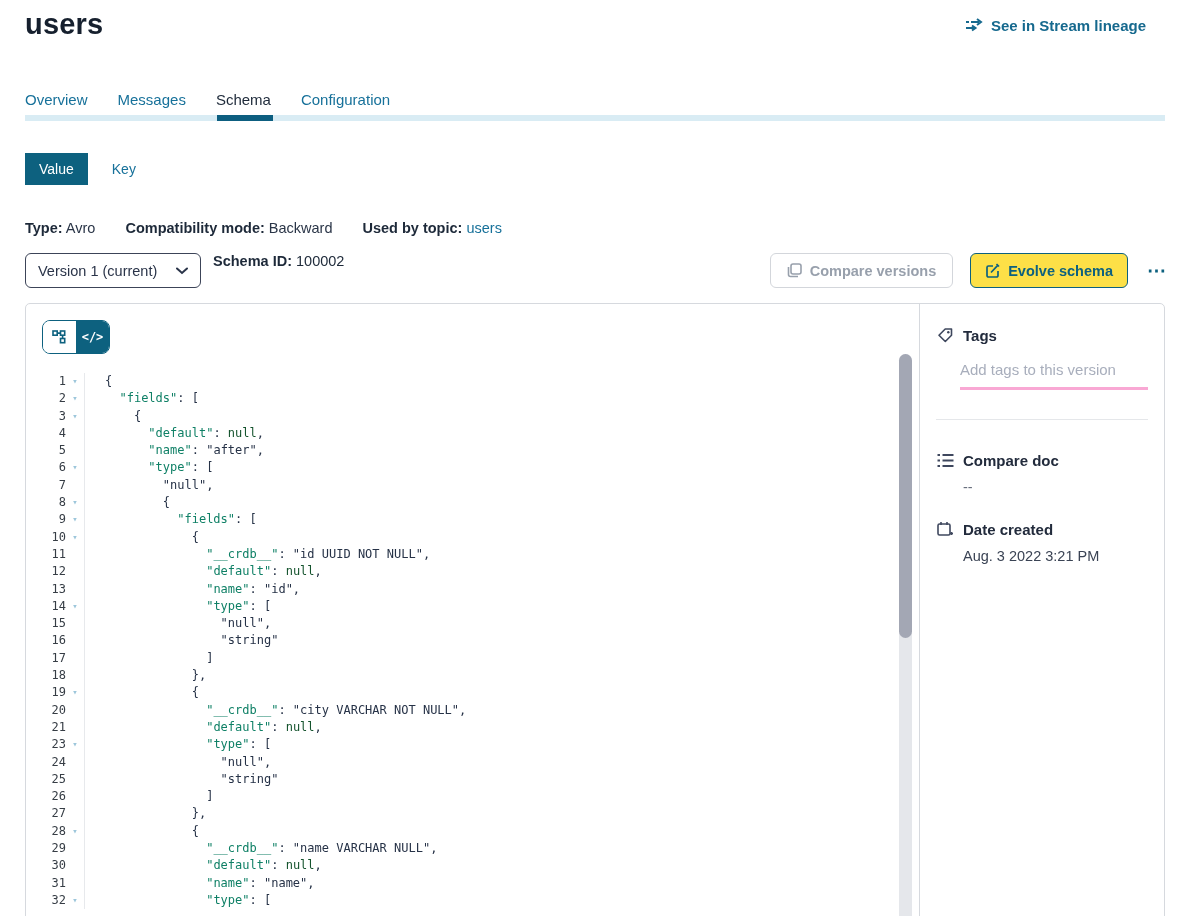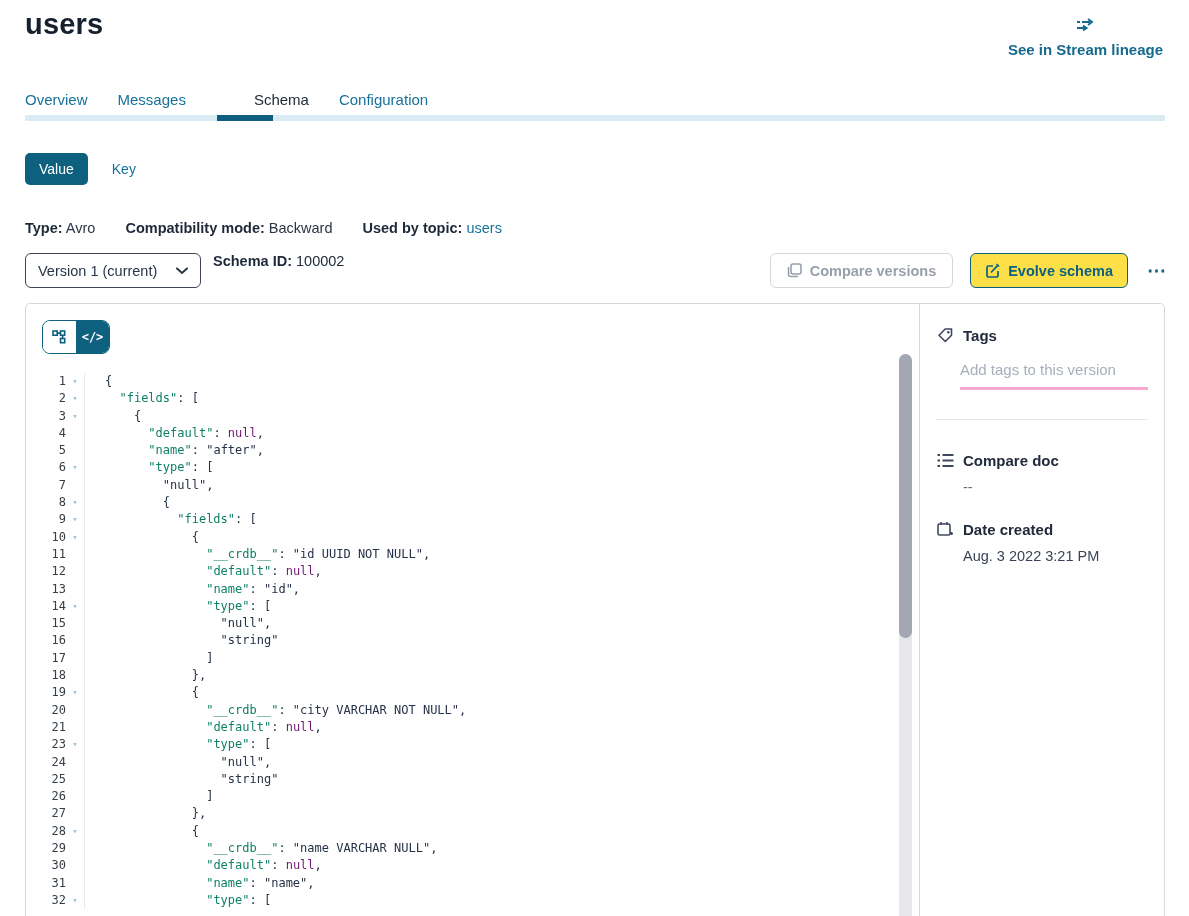--- a/index.html
+++ b/index.html
@@ -1,33 +1,33 @@
 <!DOCTYPE html>
 <html><head>
 <meta charset="utf-8">
 <style>
   * { margin:0; padding:0; box-sizing:border-box; }
   html,body { width:1189px; height:916px; overflow:hidden; background:#ffffff;
     font-family:"Liberation Sans", sans-serif; color:#212d3d; }
 
   
   .page-title { position:absolute; left:25px; top:8px; font-size:29px; font-weight:bold; color:#16202e; letter-spacing:.2px; }
-  .lineage-link { position:absolute; right:26px; top:16px; display:flex; align-items:center; gap:7px;
-    color:#16698e; font-size:15px; font-weight:bold; cursor:pointer;flex-direction:column; }
+  .lineage-link { position:absolute; right:43px; top:16px; display:flex; align-items:center; gap:7px;
+    color:#16698e; font-size:15px; font-weight:bold; cursor:pointer; }
 
   
   .tabs { position:absolute; left:25px; top:91px; display:flex; gap:30px; font-size:15px; }
   .tab { color:#17719a; cursor:pointer; padding-bottom:16px; }
-  .tab.active { color:#1d2939; font-weight:normal;margin-left:38px; }
+  .tab.active { color:#1d2939; font-weight:normal; }
   .tab-track { position:absolute; left:25px; right:24px; top:115px; height:6px; background:#d9ecf4; }
   .tab-indicator { position:absolute; left:192px; width:56px; height:6px; background:#0d5e80; }
 
   
   .vk-row { position:absolute; left:25px; top:153px; display:flex; align-items:center; gap:24px; }
-  .value-btn { background:#0d617f; color:#fff; font-size:14px; padding:8px 14px; border-radius:5px; border:none; cursor:pointer; }
+  .value-btn { background:#0d617f; color:#fff; font-size:14px; padding:8px 14px; border-radius:0; border:none; cursor:pointer; }
   .key-btn { color:#17719a; font-size:14px; background:none; border:none; cursor:pointer; }
 
   
   .meta-row { position:absolute; left:25px; top:220px; display:flex; gap:30px; font-size:14.5px; color:#2a3547; }
   .meta-row b { color:#1d2939; }
   .meta-row .link { color:#17719a; cursor:pointer; }
 
   
   .version-row { position:absolute; left:25px; top:253px; right:20px; height:35px; display:flex; align-items:flex-start; }
   .version-select { display:flex; align-items:center; justify-content:space-between; width:176px; height:35px;
@@ -51,21 +51,21 @@
 
   
   .editor { position:absolute; left:0; top:69px; right:24px; bottom:0; overflow:hidden;
     font-family:"DejaVu Sans Mono", monospace; font-size:12px; }
   .code-line { display:flex; height:17.3px; line-height:17.3px; white-space:pre; }
   .gutter { flex:0 0 59px; display:flex; border-right:1px solid #e7e9ec; }
   .line-num { flex:0 0 40px; text-align:right; color:#363d45; }
   .fold-cell { flex:1; text-align:center; color:#9cc6db; font-size:9px; line-height:17.3px; }
   .code-text { padding-left:20px; color:#263247; }
   .tok-key { color:#0f8066; }
-  .tok-null { color:#701a75;margin-top:44px; }
+  .tok-null { color:#14532d;margin-top:44px; }
 
   
   .scrollbar { position:absolute; right:7px; top:50px; bottom:2px; width:13px; background:#e5e7eb; border-radius:7px; }
   .scroll-thumb { position:absolute; top:0; left:0; width:13px; height:284px; background:#a3a7b4; border-radius:7px; }
 
   
   .side-pane { flex:0 0 245px; border-left:1px solid #d6d9de; padding:22px 16px 0 16px; }
   .side-header { display:flex; align-items:center; gap:9px; font-size:15px; font-weight:bold; color:#222b3c; }
   .side-icon { width:18px; height:18px; flex:0 0 18px; display:flex; align-items:center; justify-content:center; }
   .tags-input { display:block; width:calc(100% - 24px); margin:17px 0 0 24px; border:none; border-bottom:3px solid #f9a8d4;

